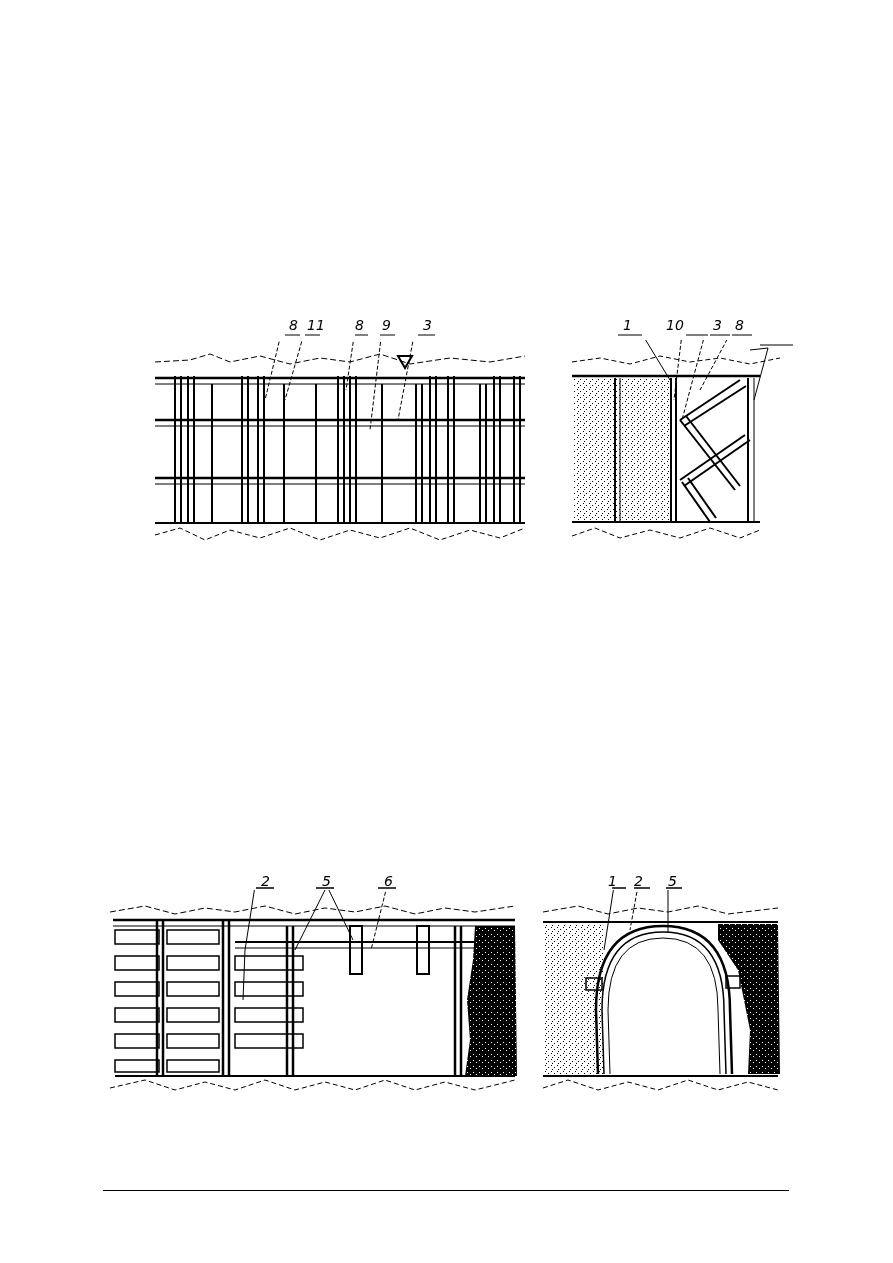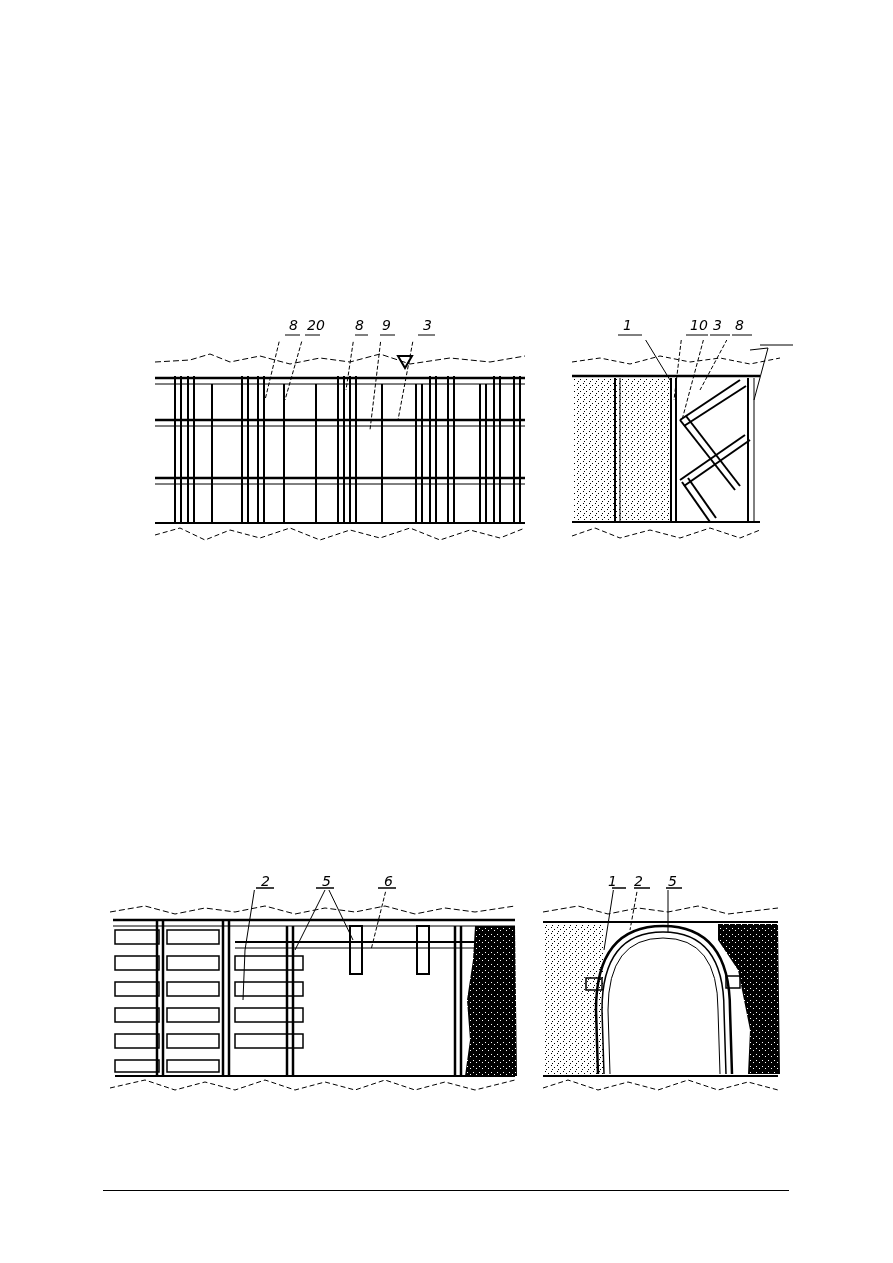--- a/index.html
+++ b/index.html
@@ -68,21 +68,21 @@
         <line x1="205" y1="-10" x2="196" y2="50"></line>
         <line x1="232" y1="-10" x2="220" y2="90"></line>
         <line x1="265" y1="-10" x2="248" y2="80"></line>
       </g>
       <path d="M248 16 L262 16 L255 28 Z" stroke-width="2"></path>
     </g>
   </svg>
 </div>
 
 <div class="label" style="left:289px; top:318px;">8</div>
-<div class="label" style="left:307px; top:318px;">20</div>
+<div class="label" style="left:307px; top:318px;">11</div>
 <div class="label" style="left:355px; top:318px;">8</div>
 <div class="label" style="left:382px; top:318px;">9</div>
 <div class="label" style="left:423px; top:318px;">3</div>
 <svg class="fig" style="left:260px; top:330px;" width="200" height="20">
   <g stroke="#000" stroke-width="1">
     <line x1="25" y1="5" x2="40" y2="5"></line>
       <line x1="45" y1="5" x2="60" y2="5"></line>
     <line x1="95" y1="5" x2="108" y2="5"></line>
       <line x1="120" y1="5" x2="135" y2="5"></line>
     <line x1="158" y1="5" x2="175" y2="5"></line>
@@ -129,21 +129,21 @@
         <line x1="135" y1="-6" x2="112" y2="80" stroke-dasharray="4 2"></line>
         <line x1="160" y1="-6" x2="130" y2="50" stroke-dasharray="4 2"></line>
         <line x1="180" y1="10" x2="198" y2="8"></line>
         <line x1="198" y1="8" x2="184" y2="60"></line>
       </g>
     </g>
   </svg>
 </div>
 
 <div class="label" style="left:623px; top:318px;">1</div>
-<div class="label" style="left:690px; top:318px;">10</div>
+<div class="label" style="left:666px; top:318px;">10</div>
 <div class="label" style="left:713px; top:318px;">3</div>
 <div class="label" style="left:735px; top:318px;">8</div>
 <svg class="fig" style="left:610px; top:330px;" width="200" height="20">
   <g stroke="#000" stroke-width="1">
     <line x1="8" y1="5" x2="32" y2="5"></line>
     <line x1="76" y1="5" x2="98" y2="5"></line>
       <line x1="100" y1="5" x2="120" y2="5"></line>
       <line x1="122" y1="5" x2="142" y2="5"></line>
     <line x1="150" y1="15" x2="183" y2="15"></line>
   </g>

